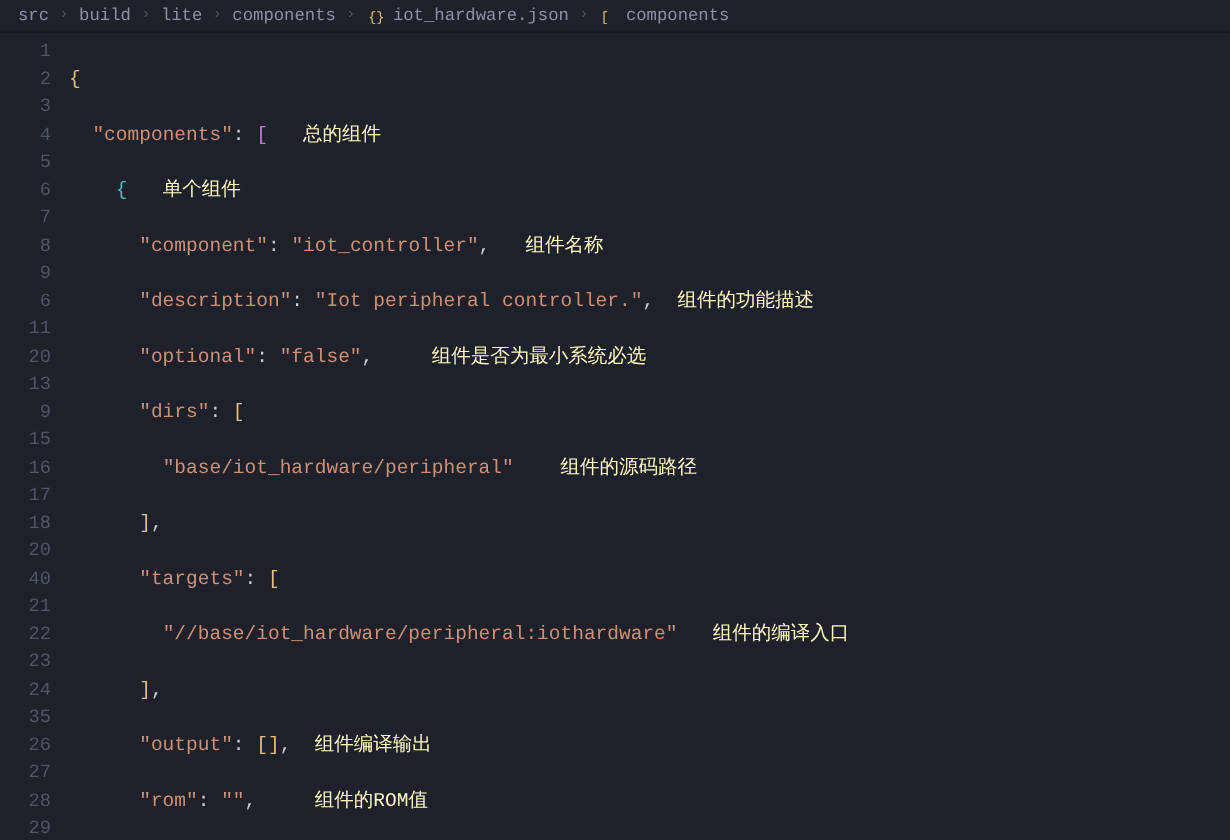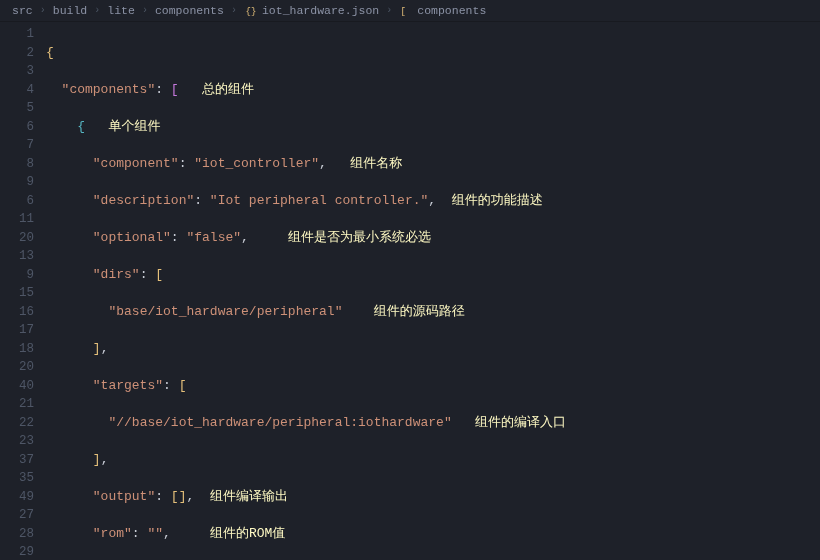--- a/index.html
+++ b/index.html
@@ -112,23 +112,23 @@
     <div class="line">9</div>
     <div class="line">15</div>
     <div class="line">16</div>
     <div class="line">17</div>
     <div class="line">18</div>
     <div class="line">20</div>
     <div class="line">40</div>
     <div class="line">21</div>
     <div class="line">22</div>
     <div class="line">23</div>
-    <div class="line">37</div>
+    <div class="line">24</div>
     <div class="line">35</div>
-    <div class="line">49</div>
+    <div class="line">26</div>
     <div class="line">27</div>
     <div class="line">28</div>
     <div class="line">29</div>
   </div>
 
   <div class="code">
 <div class="line"><span class="brace-y">{</span></div>
 <div class="line">  <span class="key">"components"</span><span class="punct">: </span><span class="brace-p">[</span>   <span class="comment">总的组件</span></div>
 <div class="line">    <span class="brace-b">{</span>   <span class="comment">单个组件</span></div>
 <div class="line">      <span class="key">"component"</span><span class="punct">: </span><span class="str">"iot_controller"</span><span class="punct">,</span>   <span class="comment">组件名称</span></div>

